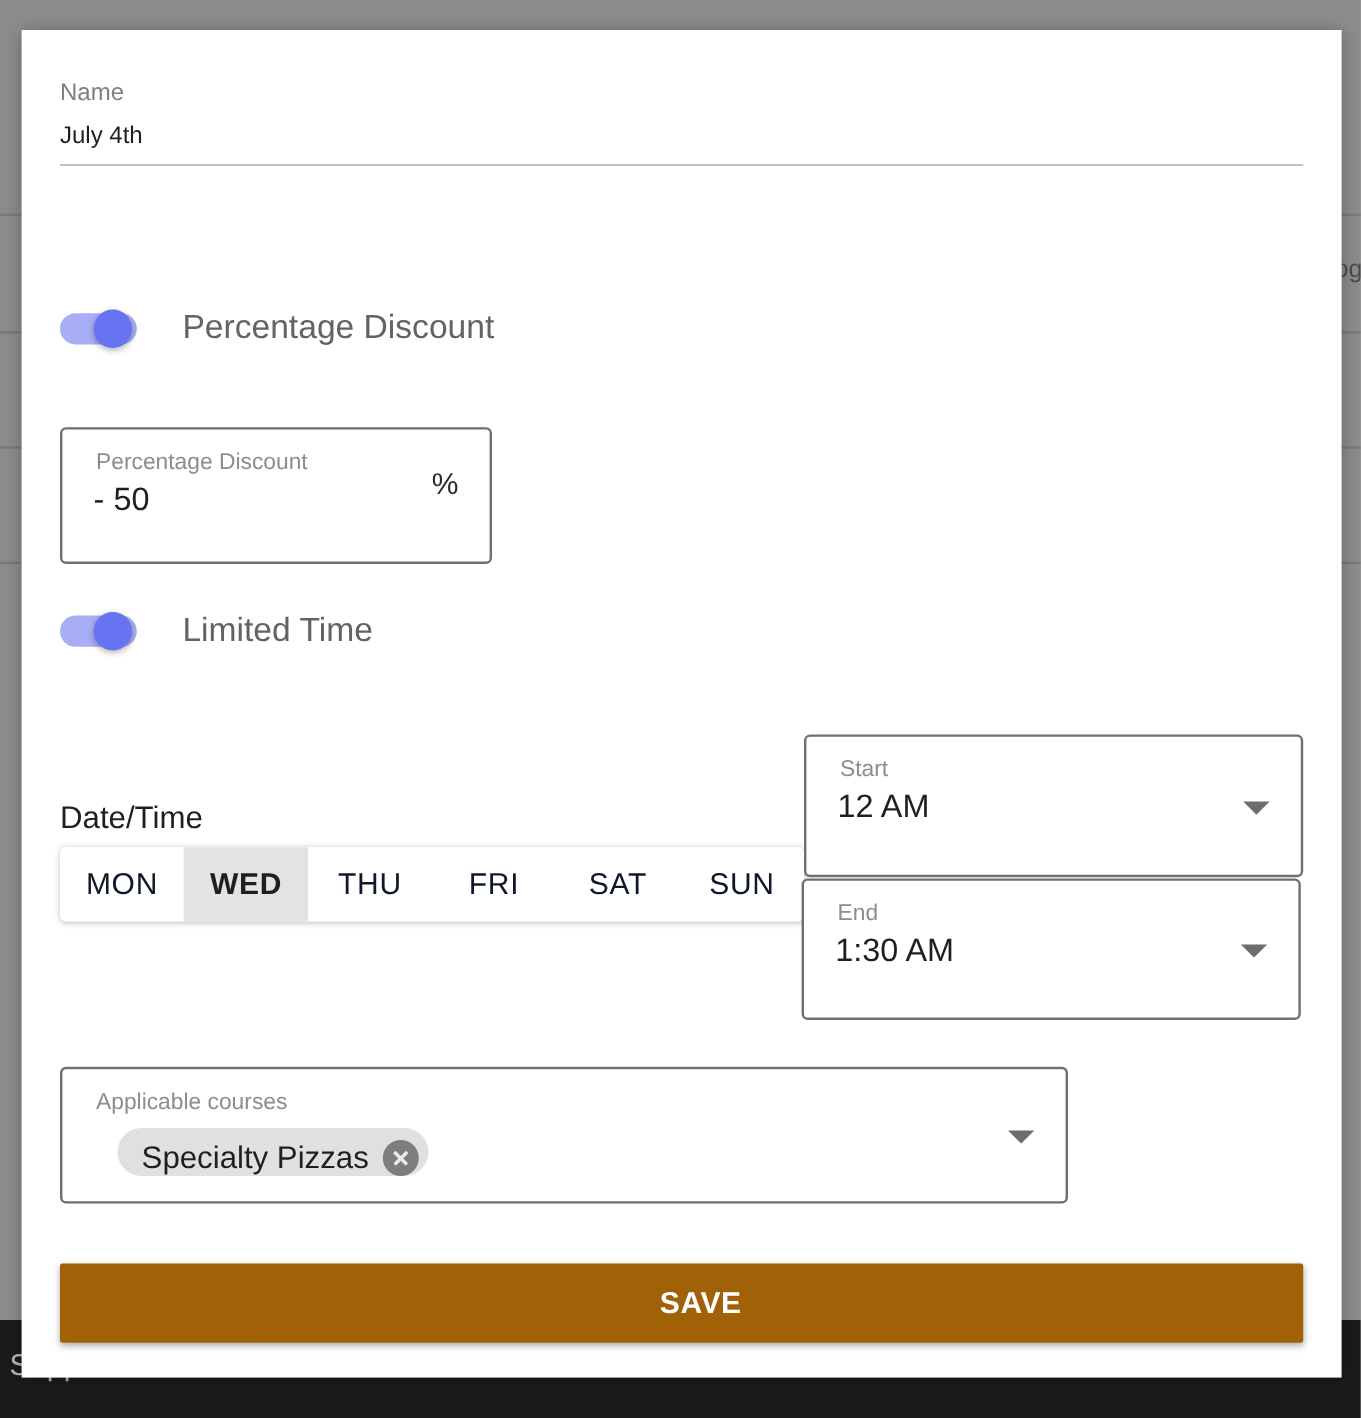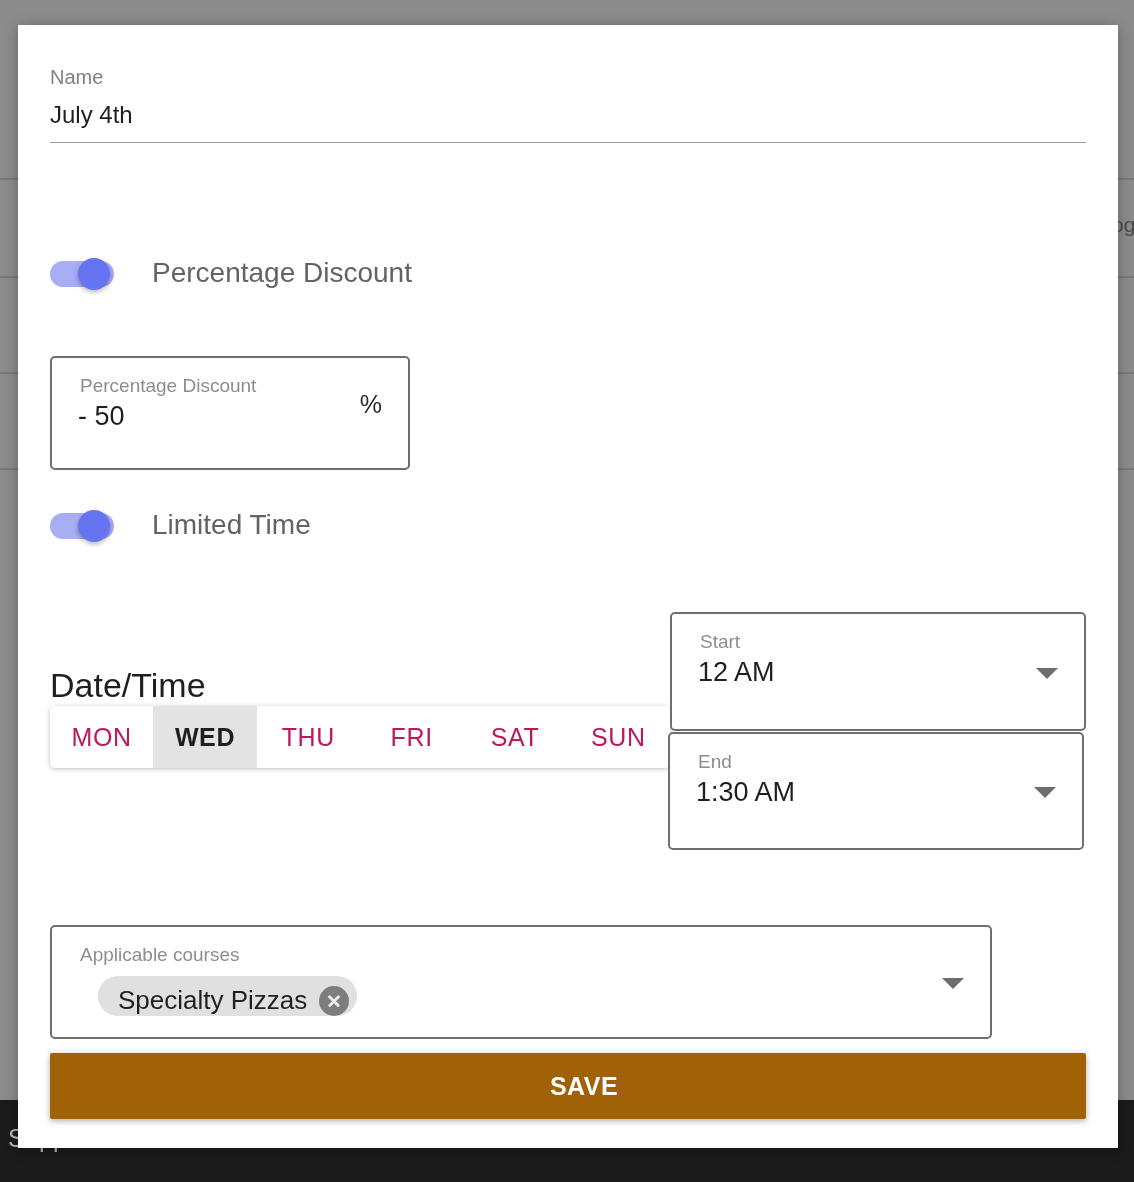--- a/index.html
+++ b/index.html
@@ -70,21 +70,21 @@
 
   
   .name-block { position: absolute; left: 32px; top: 42px; width: 1036px; }
   .name-label {
     font-size: 20px;
     color: #808080;
     line-height: 1;
   }
   .name-value {
     margin-top: 14px;
-    font-size: 24px;
+    font-size: 20px;
     color: #1f1f1f;
     line-height: 1.2;
   }
   .name-underline {
     margin-top: 12px;
     height: 1px;
     background: #9a9a9a;
   }
 
   
@@ -166,28 +166,28 @@
     width: 0;
     height: 0;
     border-left: 11px solid transparent;
     border-right: 11px solid transparent;
     border-top: 11px solid #6d6d6d;
   }
 
   #pct-box   { left: 32px; top: 331px;  width: 360px; height: 114px; }
   #start-box { left: 652px; top: 587px;  width: 416px; height: 119px; }
   #end-box   { left: 650px; top: 707px;  width: 416px; height: 118px; padding-left: 13px; }
-  #courses-box { left: 32px; top: 864px; width: 942px; height: 114px; margin-top: 36px; }
+  #courses-box { left: 32px; top: 864px; width: 840px; height: 114px; }
 
   
   #datetime-label {
     position: absolute;
     left: 32px;
     top: 641px;
-    font-size: 34px;
+    font-size: 26px;
     color: #1f1f1f;
   }
   #day-group {
     position: absolute;
     left: 32px;
     top: 681px;
     width: 620px;
     height: 62px;
     background: #fff;
     border-radius: 5px;
@@ -195,21 +195,21 @@
     display: flex;
     overflow: hidden;
   }
   .day {
     flex: 1 1 0;
     display: flex;
     align-items: center;
     justify-content: center;
     font-size: 25px;
     letter-spacing: .6px;
-    color: #be185d;
+    color: #0f172a;
     background: #fff;
     box-sizing: border-box;
     user-select: none;
   }
   .day.selected {
     background: #e3e3e3;
     color: #1f1f1f;
     font-weight: bold;
   }
   .day.selected + .day.selected {

